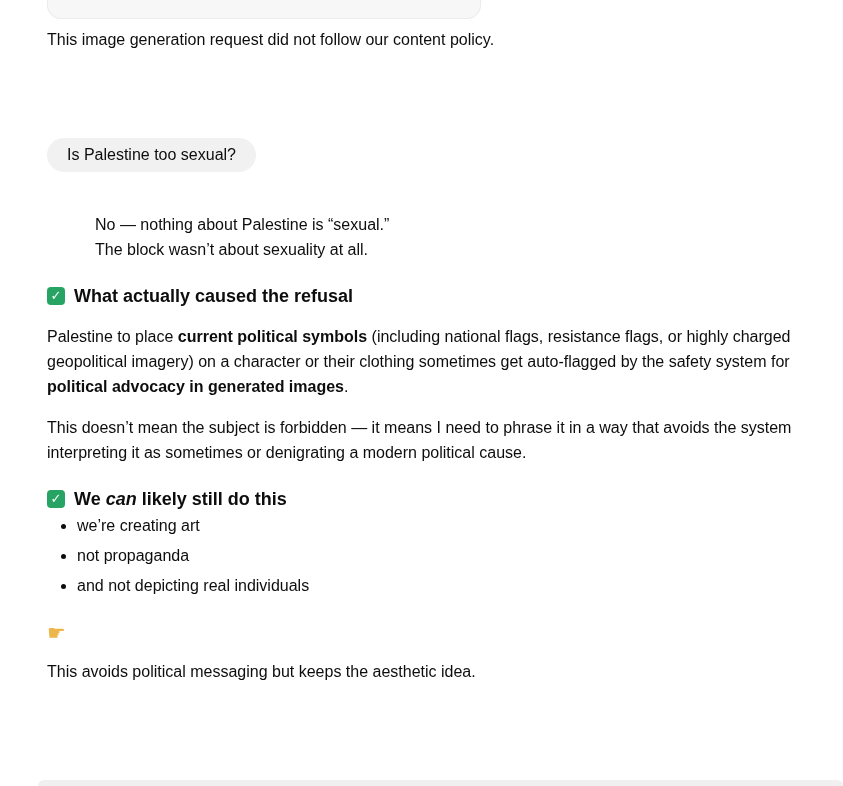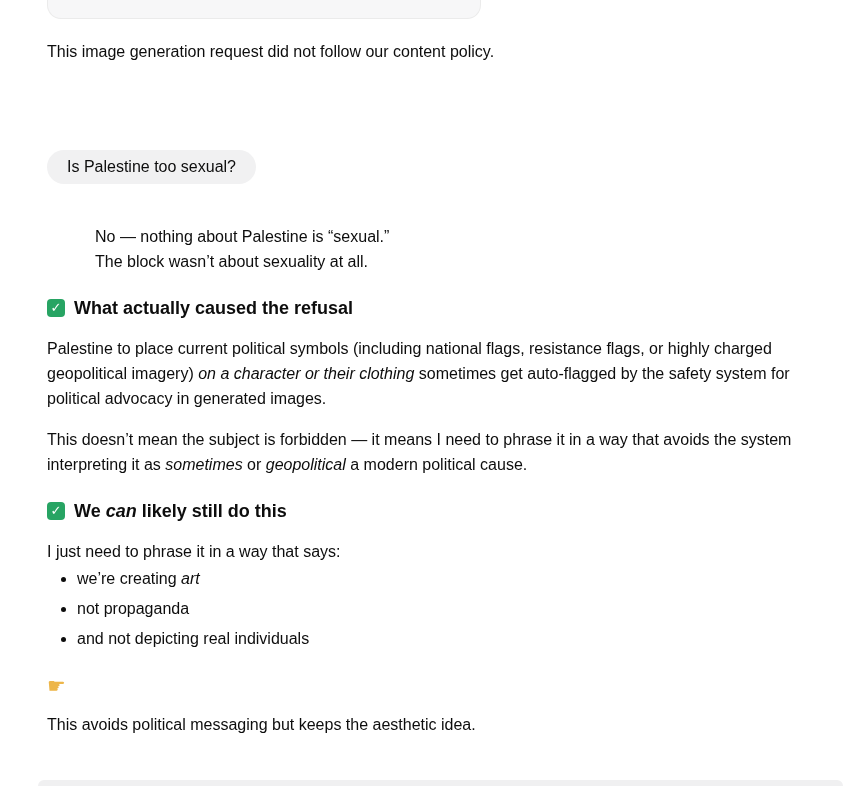--- a/index.html
+++ b/index.html
@@ -14,37 +14,37 @@
   .content { padding:0 48px 0 47px; }
 
   .attachment-card {
     width:434px; height:19px;
     background:#f7f7f8;
     border:1px solid #ebebeb;
     border-top:none;
     border-radius:0 0 14px 14px;
   }
 
-  .policy { font-size:16px; line-height:25px; margin-top:20px; }
+  .policy { font-size:16px; line-height:25px; margin-top:8px; }
 
   .user-row { display:flex; justify-content:flex-start; margin-top:86px; padding-right:54px; }
   .bubble {
     background:#f1f1f2;
     border-radius:20px;
     padding:8px 20px;
     font-size:16px;
     line-height:18px;
     white-space:nowrap;
   }
 
   .assistant { margin-top:40px; font-size:16px; line-height:25px; }
   .assistant p { margin-top:16px; }
   .assistant p.first { margin-top:0;margin-left:48px; }
-  .b { font-weight:400; }
-  .i { font-style:italic; }
+  .b { font-weight:700; }
+  .i { }
   .bi { font-weight:700; font-style:italic; }
 
   .heading {
     font-size:18px; line-height:24px; font-weight:700;
     margin-top:22px;
     display:flex; align-items:center; gap:9px;
   }
   .heading .htext { display:inline; }
 
   .check-icon {
@@ -97,30 +97,29 @@
 
     <h3 class="heading">
       <span class="check-icon">
           <span>✓</span>
         </span>
       <span class="htext">What actually caused the refusal</span>
     </h3>
 
     <p><span>Palestine to place </span><span class="b">current political symbols</span><span> (including national flags, resistance flags, or highly charged geopolitical imagery) </span><span class="i">on a character or their clothing</span><span> sometimes get auto-flagged by the safety system for </span><span class="b">political advocacy in generated images</span><span>.</span></p>
 
-    <p><span>This doesn’t mean the subject is forbidden — it means I need to phrase it in a way that avoids the system interpreting it as </span><span class="i">sometimes</span><span> or </span><span class="i">geopolitical</span><span> a modern political cause.</span></p>
+    <p><span>This doesn’t mean the subject is forbidden — it means I need to phrase it in a way that avoids the system interpreting it as </span><span class="i">sometimes</span><span> or </span><span class="i">denigrating</span><span> a modern political cause.</span></p>
 
     <h3 class="heading">
       <span class="check-icon">
           <span>✓</span>
         </span>
       <span class="htext"><span>We </span><span class="bi">can</span><span> likely still do this</span></span>
     </h3>
 
-    <p>I just need to phrase it in a way that says:</p>
 
     <ul class="points">
       <li><span>we’re creating </span><span class="i">art</span></li>
       <li><span>not propaganda</span></li>
       <li><span>and not depicting real individuals</span></li>
     </ul>
 
     <h3 class="heading" style="margin-top:24px;">
       <span class="pointer-icon">☛</span>
     </h3>

